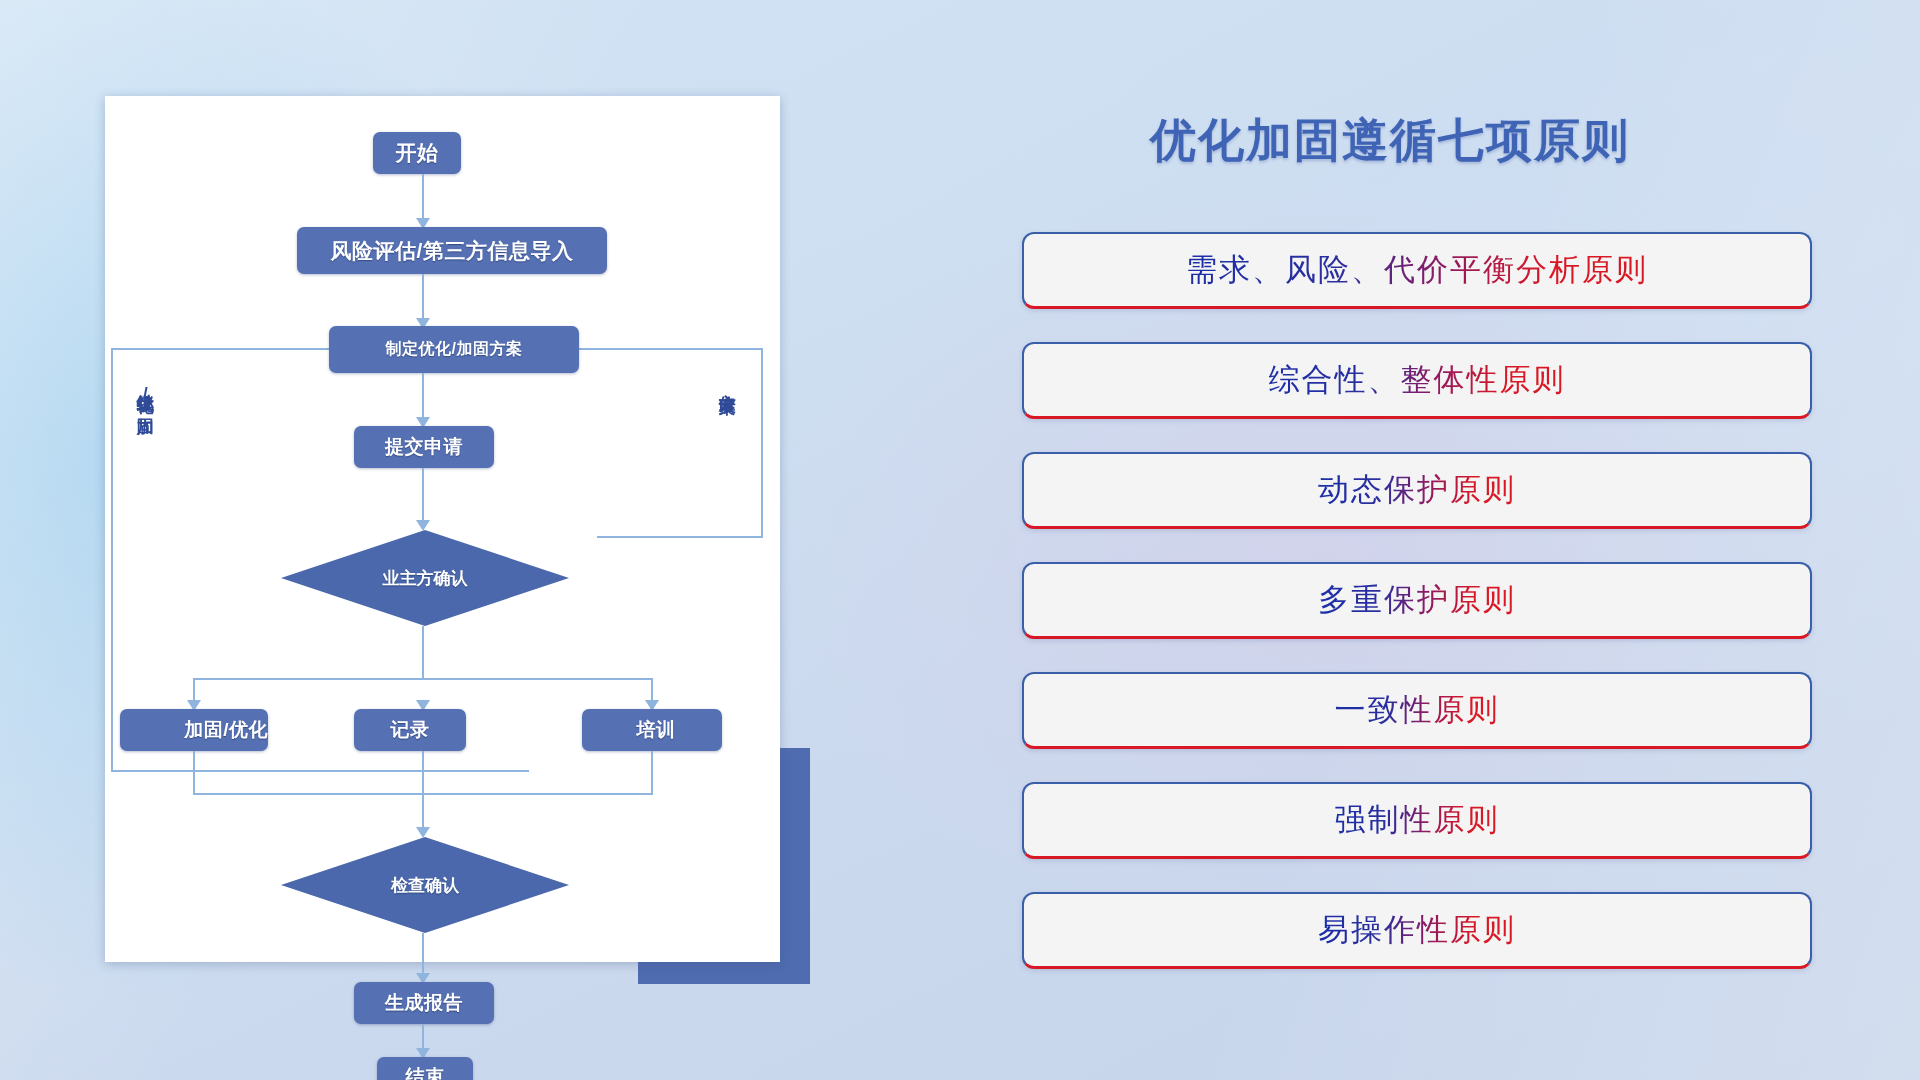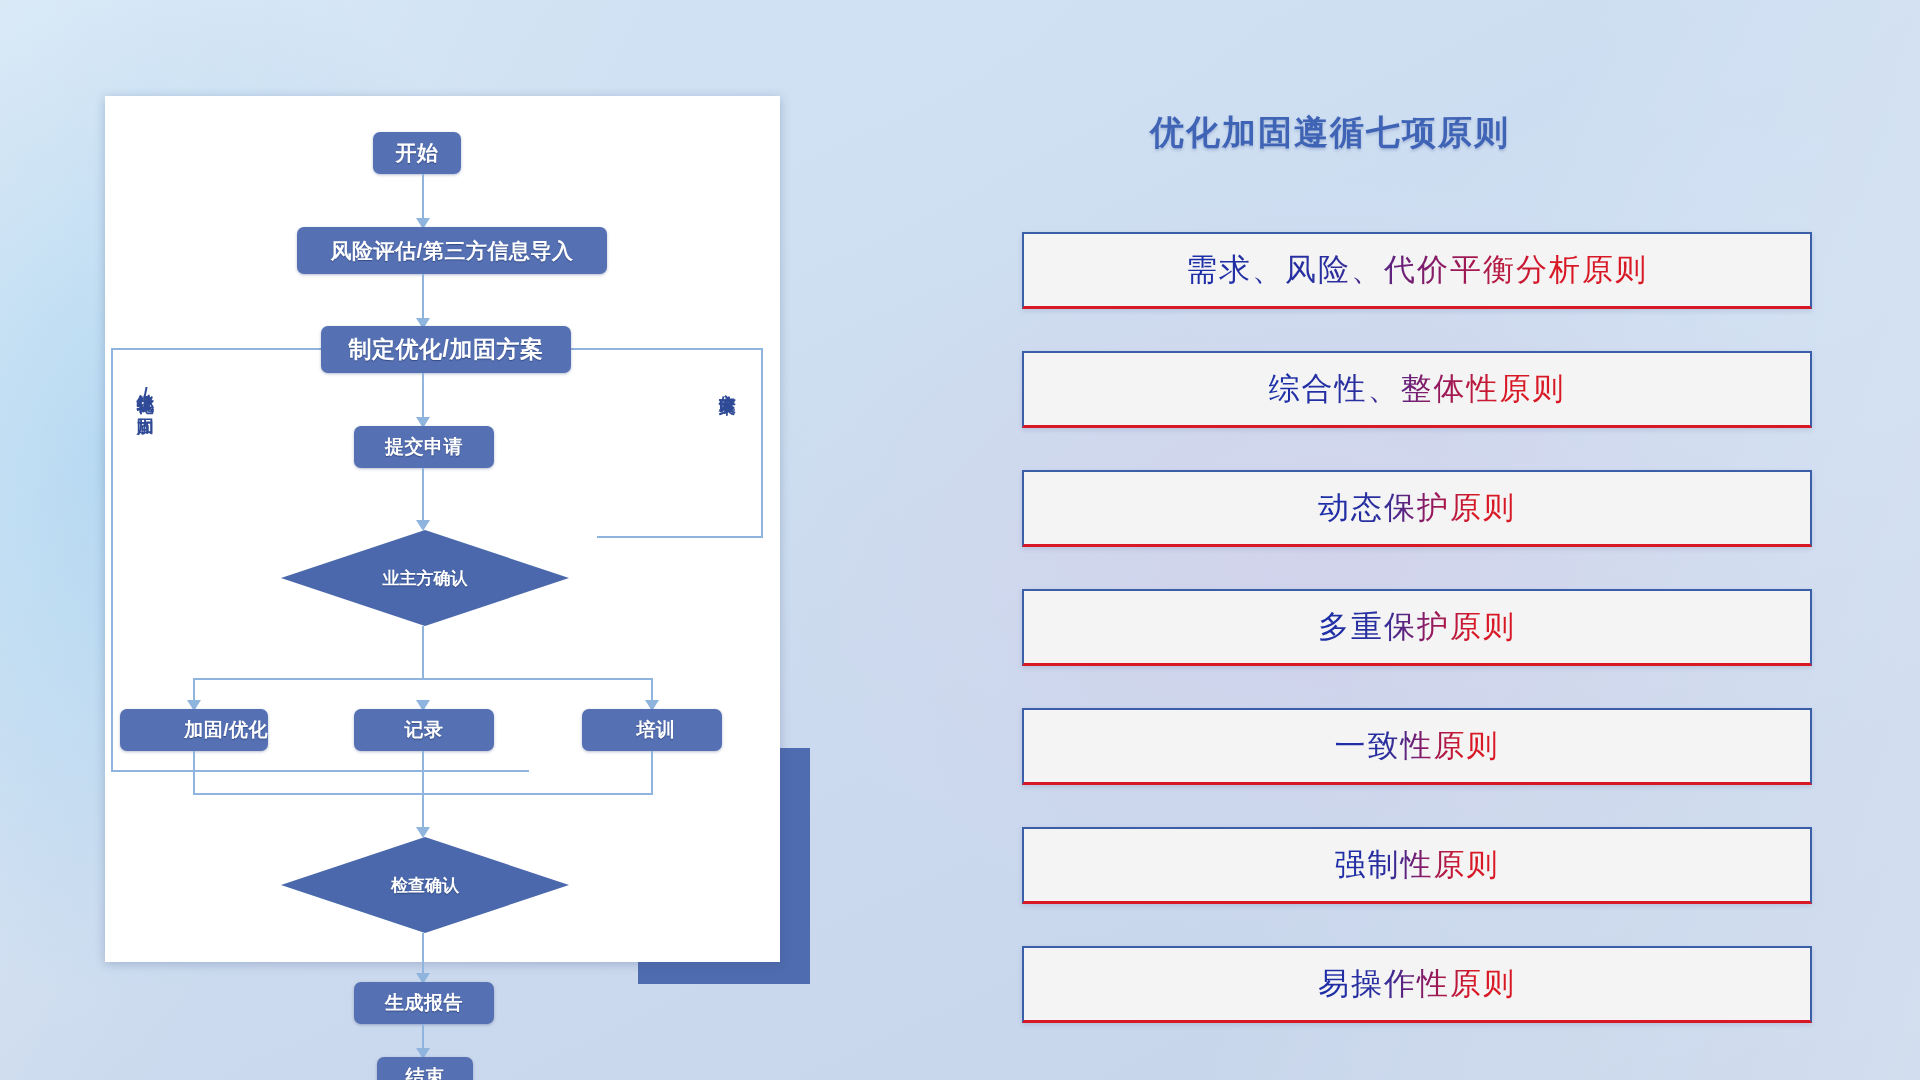--- a/index.html
+++ b/index.html
@@ -128,42 +128,42 @@
     line-height: 1.05;
     letter-spacing: 1px;
     white-space: nowrap;
   }
 
   
   .right-title {
     position: absolute;
     left: 1150px;
     top: 110px;
-    font-size: 34px;
+    font-size: 46px;
     font-weight: bold;
     color: #3f63b5;
     letter-spacing: 2px;
     text-shadow: 0 2px 3px rgba(70,95,160,0.30);
     white-space: nowrap;
   }
 
   .cards {
     position: absolute;
     left: 1022px;
     top: 232px;
     width: 790px;
   }
 
   .p-card {
     position: relative;
     width: 790px;
     height: 77px;
-    margin-bottom: 42px;
+    margin-bottom: 33px;
     background: #f4f4f4;
-    border-radius: 0;
+    border-radius: 12px;
     border-top: 2px solid #3a5fa8;
     border-left: 2px solid #3a5fa8;
     border-right: 2px solid #3a5fa8;
     border-bottom: 3px solid #d81825;
     display: flex;
     align-items: center;
     justify-content: center;
     box-shadow: 0 2px 5px rgba(70,95,150,0.18);
   }
 
@@ -206,21 +206,21 @@
       <div class="ln v" style="left:317px; top:78px; height:52px;"></div>
       <div class="arrow-down" style="left:311px; top:122px;"></div>
 
       <div class="node" style="left:192px; top:131px; width:310px; height:47px; font-size:21px;">
         <span>风险评估/第三方信息导入</span>
       </div>
 
       <div class="ln v" style="left:317px; top:178px; height:52px;"></div>
       <div class="arrow-down" style="left:311px; top:222px;"></div>
 
-      <div class="node" style="left:216px; top:230px; width:250px; height:47px; font-size:23px;">
+      <div class="node" style="left:224px; top:230px; width:250px; height:47px; font-size:16px;">
         <span>制定优化/加固方案</span>
       </div>
 
       <div class="ln v" style="left:317px; top:277px; height:52px;"></div>
       <div class="arrow-down" style="left:311px; top:321px;"></div>
 
       <div class="node" style="left:249px; top:330px; width:140px; height:42px; font-size:19px;">
         <span>提交申请</span>
       </div>
 
@@ -235,21 +235,21 @@
       <div class="ln h" style="left:88px; top:582px; width:460px;"></div>
       <div class="ln v" style="left:88px; top:582px; height:28px;"></div>
       <div class="ln v" style="left:546px; top:582px; height:28px;"></div>
       <div class="arrow-down" style="left:82px; top:604px;"></div>
       <div class="arrow-down" style="left:311px; top:604px;"></div>
       <div class="arrow-down" style="left:540px; top:604px;"></div>
 
       <div class="node" style="left:15px; top:613px; width:148px; height:42px; font-size:19px;justify-content:flex-end;">
         <span>加固/优化</span>
       </div>
-      <div class="node" style="left:249px; top:613px; width:140px; height:42px; font-size:19px;">
+      <div class="node" style="left:249px; top:613px; width:112px; height:42px; font-size:19px;">
         <span>记录</span>
       </div>
       <div class="node" style="left:477px; top:613px; width:140px; height:42px; font-size:19px;padding-left:8px;">
         <span>培训</span>
       </div>
 
       <div class="ln v" style="left:88px; top:655px; height:44px;"></div>
       <div class="ln v" style="left:546px; top:655px; height:44px;"></div>
       <div class="ln h" style="left:88px; top:697px; width:460px;"></div>
       <div class="ln v" style="left:317px; top:655px; height:84px;"></div>

